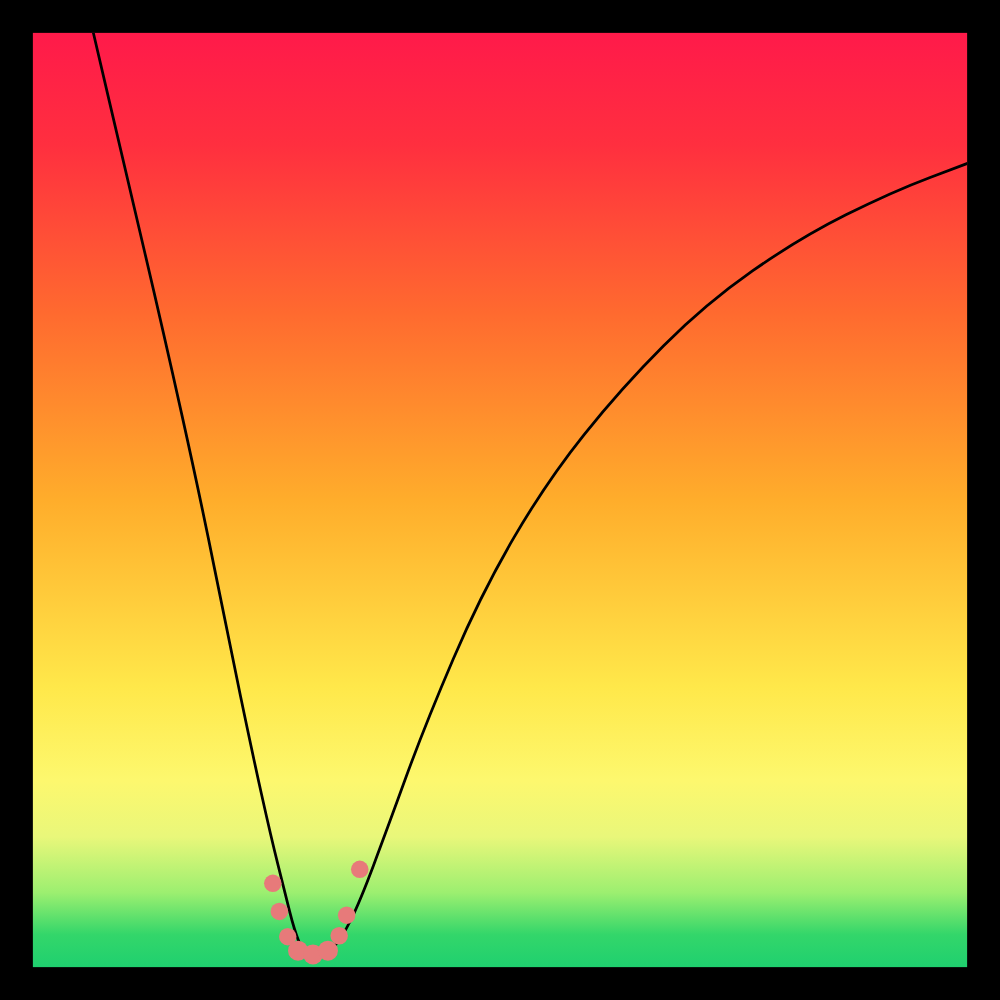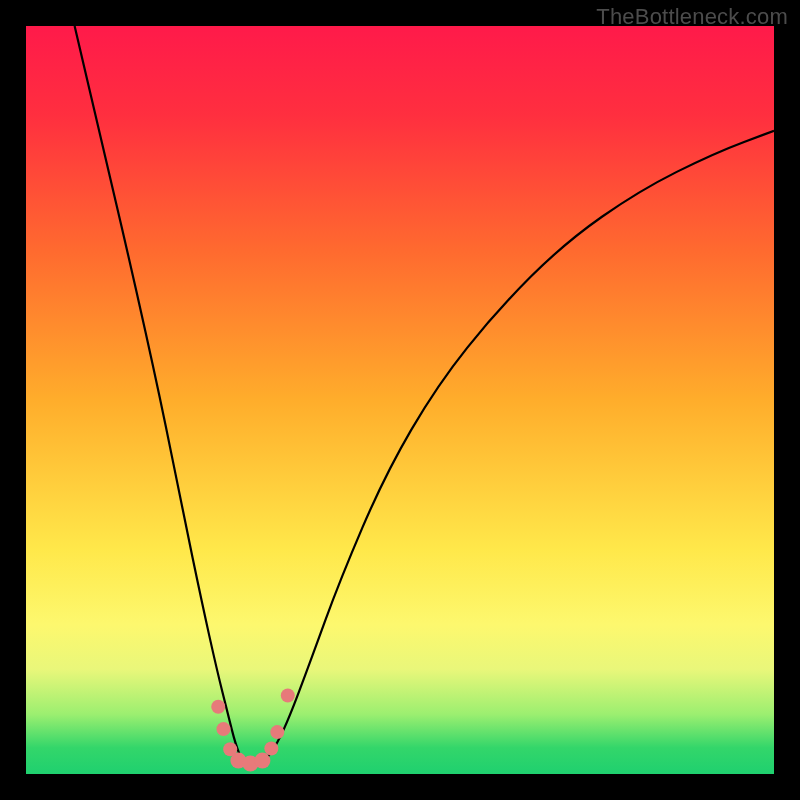--- a/index.html
+++ b/index.html
@@ -35,21 +35,20 @@
     letter-spacing: 0.2px;
     z-index: 10;
   }
   svg { display: block; }
 </style>
 </head>
 <body>
 
 <div class="frame">
 
-  <div class="watermark">TheBottleneck.com</div>
 
   <div class="plot">
     <svg id="chart-svg" width="748" height="748" viewBox="0 0 748 748">
       <defs>
         <linearGradient id="bg-grad" x1="0" y1="0" x2="0" y2="1">
             <stop offset="0%" stop-color="#ff1a4a"></stop>
             <stop offset="12%" stop-color="#ff2f3f"></stop>
             <stop offset="30%" stop-color="#ff6a2f"></stop>
             <stop offset="50%" stop-color="#ffad2b"></stop>
             <stop offset="70%" stop-color="#ffe84a"></stop>

